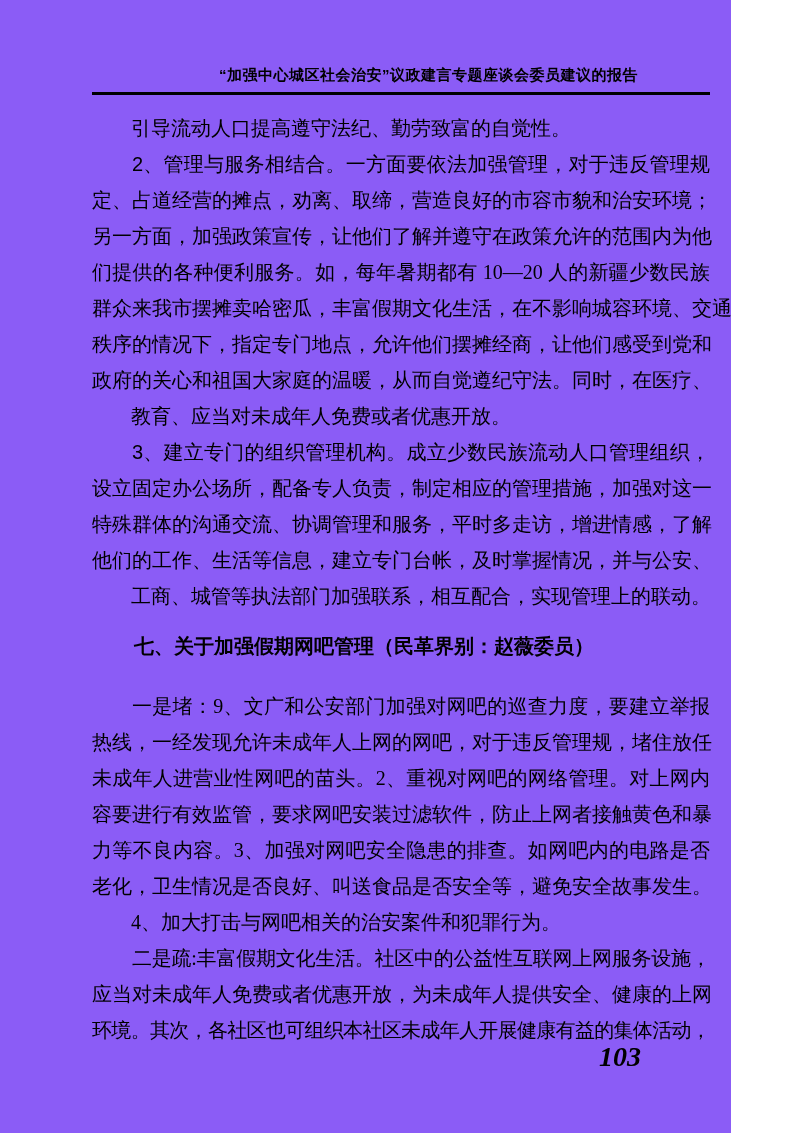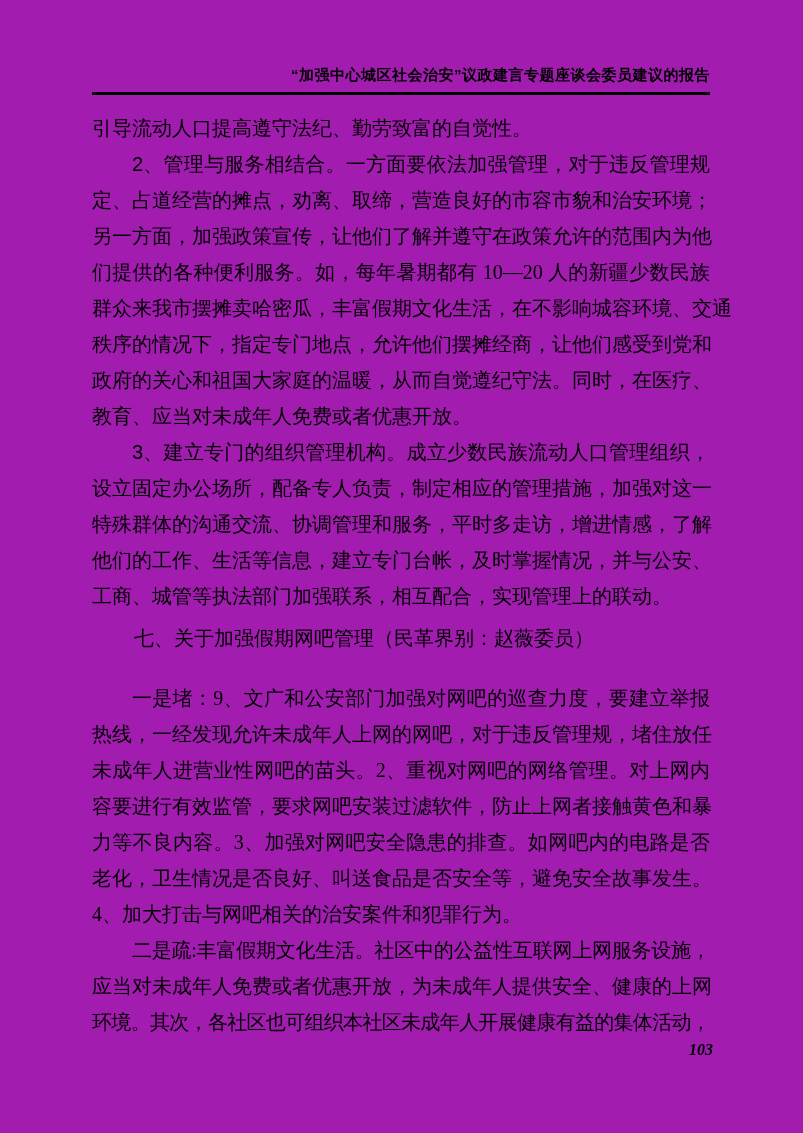--- a/index.html
+++ b/index.html
@@ -2,23 +2,23 @@
 <html><head>
 <meta charset="utf-8">
 <style>
   html, body {
     margin: 0;
     padding: 0;
     background: #ffffff;
   }
   .page {
     position: relative;
-    width: 803px;
+    width: 731px;
     height: 1133px;
-    background: #a21caf;
+    background: #8b5cf6;
     color: #000000;
     overflow: hidden;
     font-family: "Liberation Serif", "DejaVu Serif", serif;
   }
   .header-title {
     position: absolute;
     top: 66px;
     right: 93px;
     font-family: "Liberation Sans", "DejaVu Sans", sans-serif;
     font-weight: bold;
@@ -44,50 +44,51 @@
     line-height: 36px;
     color: #000000;
   }
   .ln {
     text-align: justify;
     text-align-last: justify;
     white-space: nowrap;
   }
   .ln-last {
     text-align-last: left;
+    margin-left: 39px;
   }
   .ln-first {
     text-indent: 2em;
   }
   .tight {
     letter-spacing: -0.8px;
   }
   .lead-bold {
     font-family: "Liberation Sans", "DejaVu Sans", sans-serif;
     font-weight: normal;
   }
   .section-heading {
-    margin-top: 6px;
+    margin-top: 14px;
     margin-bottom: 24px;
     font-family: "Liberation Sans", "DejaVu Sans", sans-serif;
-    font-weight: normal;
+    font-weight: bold;
     font-size: 20px;
     line-height: 36px;
     text-indent: 2.1em;
     text-align: left;
     white-space: nowrap;
   }
   .page-number {
     position: absolute;
     top: 1041px;
     right: 90px;
     font-family: "Liberation Serif", "DejaVu Serif", serif;
     font-weight: bold;
     font-style: italic;
-    font-size: 16px;
+    font-size: 28px;
     color: #000000;
   }
 </style>
 </head>
 <body>
 
 <div class="page">
 
   <div class="header-title">“加强中心城区社会治安”议政建言专题座谈会委员建议的报告</div>
 

